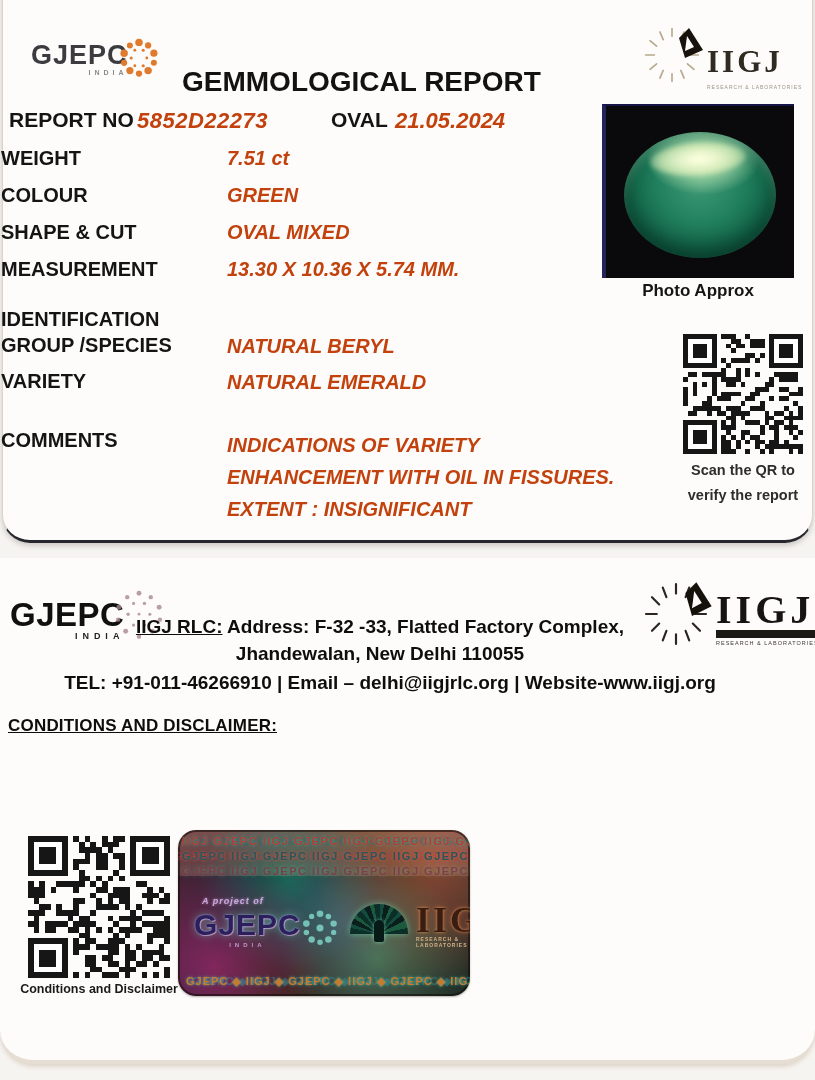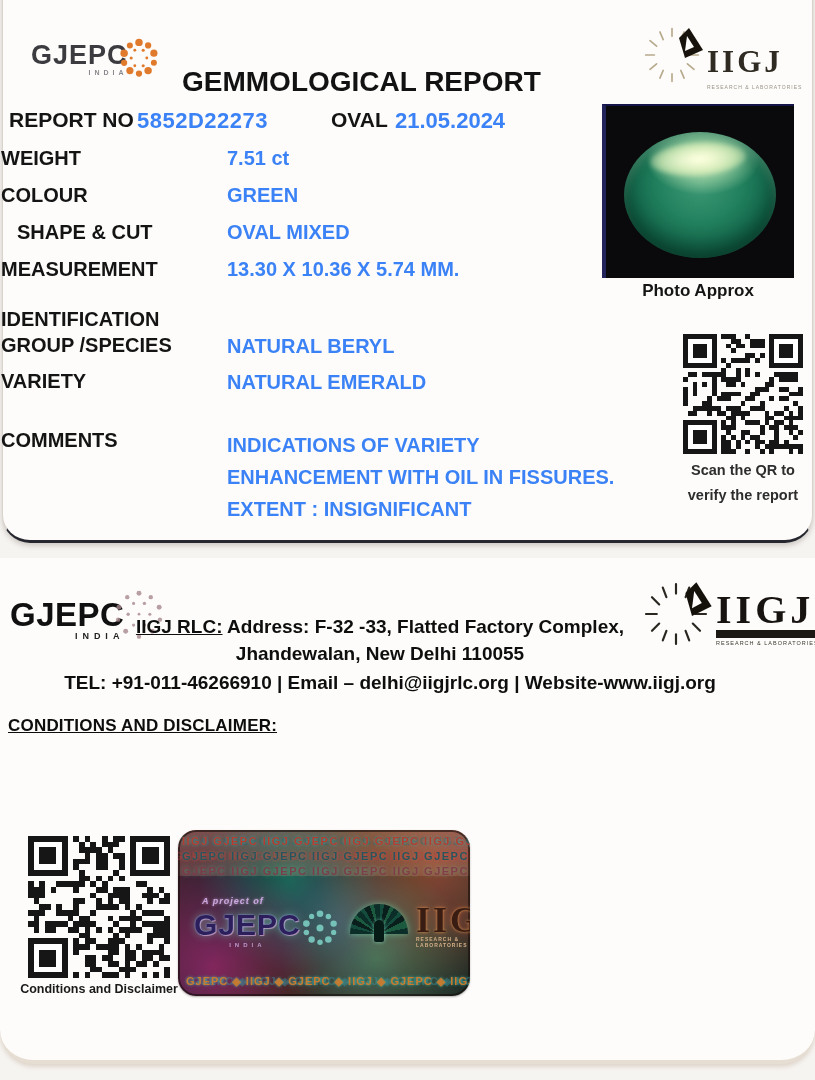--- a/index.html
+++ b/index.html
@@ -28,21 +28,21 @@
   .gjepc-logo-text { font-size:27px; font-weight:700; color:#3c3c40; letter-spacing:1px; }
   .gjepc-india { font-size:7px; font-weight:700; color:#8a8a8e; letter-spacing:4px; text-align:right; margin-top:-2px;}
   .sunburst { color:#e07a2c; }
   .report-title { font-size:28px; font-weight:700; color:#121212; letter-spacing:0; white-space:nowrap; }
 
   .iigj-top { color:#6b6250; }
   .iigj-top .iigj-word { font-family:"Liberation Serif", serif; font-weight:700; font-size:31px; color:#2f2b22; letter-spacing:3px; }
   .iigj-sub { font-size:5px; color:#9a9488; letter-spacing:1px; white-space:nowrap; }
 
   .lbl { font-weight:700; font-size:20px; color:#141414; }
-  .val { font-weight:700; font-size:20px; color:#3b82f6; white-space:nowrap; }
+  .val { font-weight:700; font-size:20px; color:#c2410c; white-space:nowrap;font-style:italic; }
   .labelcol { width:200px; text-align:left; }
 
   .gem-photo { background:#0a0a0c; border-left:4px solid #23235c; border-top:2px solid #15154a; }
   .gem {
     border-radius:50%;
     background:
       radial-gradient(ellipse 60% 45% at 52% 22%, rgba(240,248,200,.95) 0%, rgba(190,230,180,.55) 34%, rgba(60,150,110,0) 62%),
       radial-gradient(ellipse at 50% 40%, #3f9a76 0%, #22815f 38%, #136a4d 66%, #0b5a41 88%, #084a36 100%);
     box-shadow: inset 0 -10px 22px rgba(0,20,12,.55), inset 0 6px 10px rgba(220,255,220,.25);
   }
@@ -193,21 +193,21 @@
 
     <div class="abs" style="left:0; top:147px;">
       <span class="abs lbl labelcol" style="left:0;">WEIGHT</span>
       <span class="abs val" style="left:226px;">7.51 ct</span>
     </div>
     <div class="abs" style="left:0; top:184px;">
       <span class="abs lbl labelcol" style="left:0;">COLOUR</span>
       <span class="abs val" style="left:226px;">GREEN</span>
     </div>
     <div class="abs" style="left:0; top:221px;">
-      <span class="abs lbl labelcol" style="left:16px;">SHAPE &amp; CUT</span>
+      <span class="abs lbl labelcol" style="left:0;">SHAPE &amp; CUT</span>
       <span class="abs val" style="left:226px;">OVAL MIXED</span>
     </div>
     <div class="abs" style="left:0; top:258px;">
       <span class="abs lbl labelcol" style="left:0;">MEASUREMENT</span>
       <span class="abs val" style="left:226px;">13.30 X 10.36 X 5.74 MM.</span>
     </div>
 
     <div class="abs gem-photo" style="left:601px; top:104px; width:192px; height:174px;">
       <div class="abs gem" style="left:18px; top:26px; width:152px; height:126px;">
         <div class="gem-highlight"></div>

